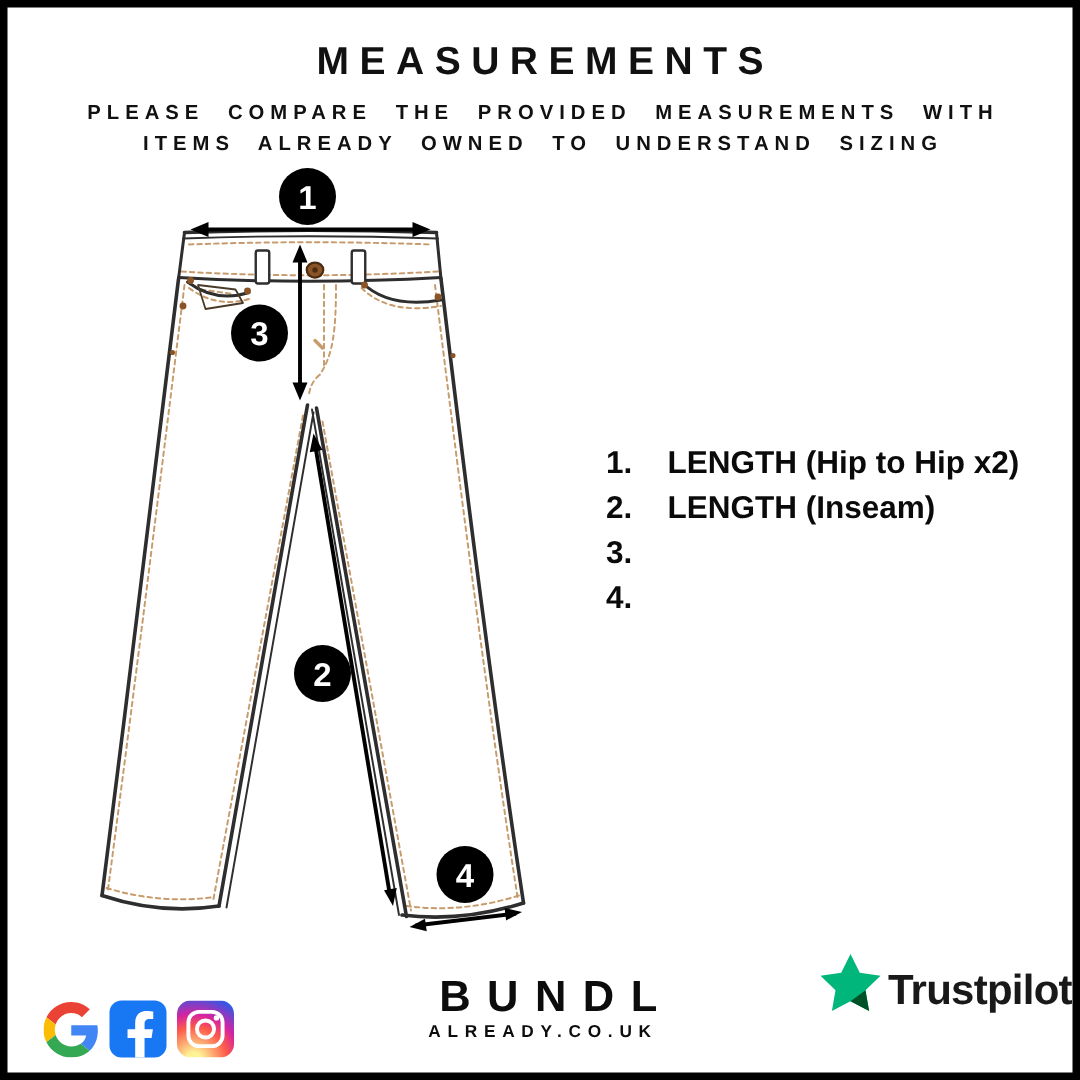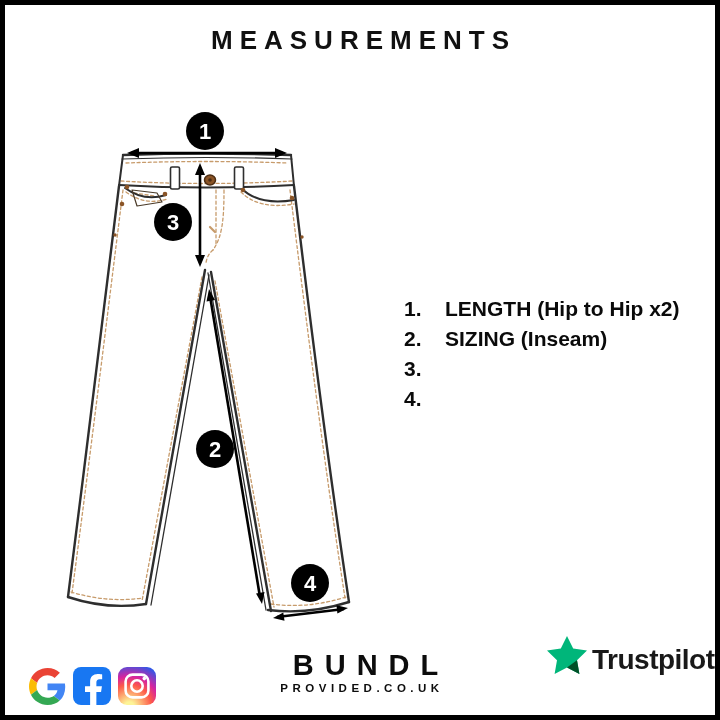--- a/index.html
+++ b/index.html
@@ -35,20 +35,24 @@
   .trustpilot{position:absolute;left:540px;top:630px;display:flex;align-items:center;}
   .tp-word{font-size:28px;font-weight:600;color:#191919;letter-spacing:-0.5px;margin-left:3px;margin-top:6px;}
 </style>
 </head>
 <body>
 
 <div class="page">
 
   <div class="header">
     <div class="title">MEASUREMENTS</div>
+    <div class="subtitle">
+      <div>PLEASE COMPARE THE PROVIDED MEASUREMENTS WITH</div>
+      <div>ITEMS ALREADY OWNED TO UNDERSTAND SIZING</div>
+    </div>
   </div>
 
   <svg class="diagram-svg" width="720" height="720" viewBox="0 0 720 720">
 
     <g stroke="#c79b6b" stroke-width="1.3" fill="none" stroke-dasharray="3 2.6" stroke-linecap="round">
       <path d="M121,158 Q200,155 283,158"></path>
       <path d="M116,176 Q200,181 287,176"></path>
       <path d="M118,185 C108,265 86,445 67,588"></path>
       <path d="M285,185 C295,265 317,445 340,593"></path>
       <path d="M66,587 Q102,598 138,593"></path>
@@ -129,21 +133,21 @@
     </g>
   </svg>
 
   <div class="legend">
     <div class="legend-row">
       <span class="legend-num">1.</span>
       <span>LENGTH (Hip to Hip x2)</span>
     </div>
     <div class="legend-row">
       <span class="legend-num">2.</span>
-      <span>SIZING (Inseam)</span>
+      <span>LENGTH (Inseam)</span>
     </div>
     <div class="legend-row">
       <span class="legend-num">3.</span>
     </div>
     <div class="legend-row">
       <span class="legend-num">4.</span>
     </div>
   </div>
 
   <div class="social">
@@ -174,21 +178,21 @@
         <rect x="0" y="0" width="38" height="38" rx="9" fill="url(#iggrad)"></rect>
         <rect x="7.6" y="7.6" width="22.8" height="22.8" rx="7" fill="none" stroke="#fff" stroke-width="2.6"></rect>
         <circle cx="19" cy="19" r="5.7" fill="none" stroke="#fff" stroke-width="2.6"></circle>
         <circle cx="26.3" cy="11.6" r="1.8" fill="#fff"></circle>
       </svg>
     </span>
   </div>
 
   <div class="brand">
     <div class="brand-name">BUNDL</div>
-    <div class="brand-domain">PROVIDED.CO.UK</div>
+    <div class="brand-domain">ALREADY.CO.UK</div>
   </div>
 
   <div class="trustpilot">
     <span style="display:inline-block;width:44px;height:44px;">
       <svg viewBox="0 0 44 44" width="44" height="44" aria-hidden="true">
         <polygon fill="#00B67A" points="22,1 28.2,13.5 42,15.5 32,25.2 34.4,39 22,32.5 9.6,39 12,25.2 2,15.5 15.8,13.5"></polygon>
         <polygon fill="#005128" points="22,32.5 32,25.2 34.4,39"></polygon>
       </svg>
     </span>
     <span class="tp-word">Trustpilot</span>

